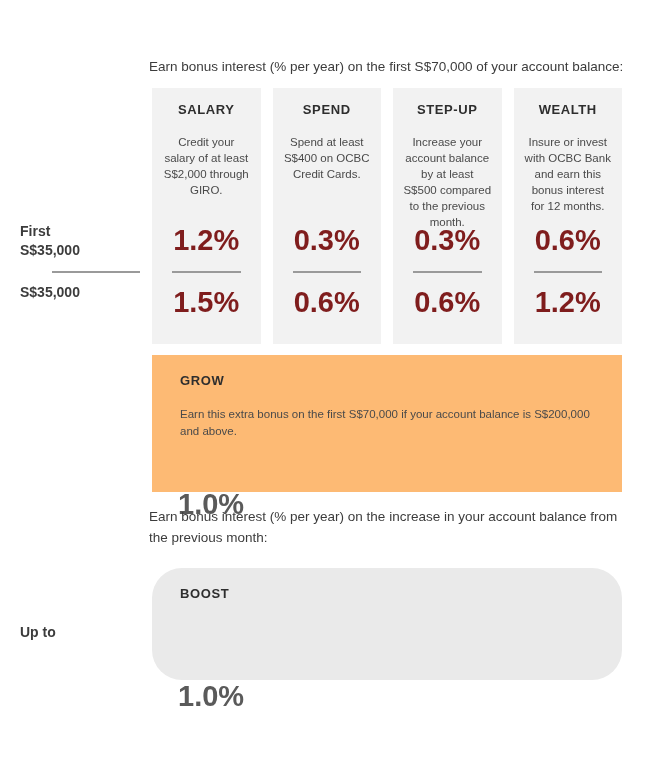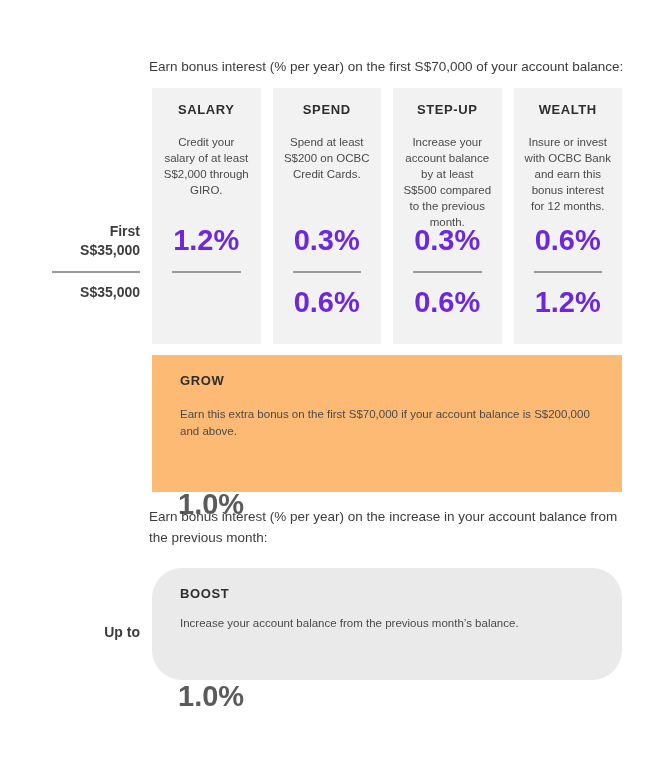--- a/index.html
+++ b/index.html
@@ -43,21 +43,20 @@
     font-size: 13px;
     line-height: 19px;
     color: #3c3c3c;
   }
 
   
   .tier-label {
     position: absolute;
     right: 530px;          
     width: 120px;
-    text-align: right;
     font-size: 14px;
     font-weight: bold;
     color: #3c3c3c;
     line-height: 19px;
   }
   .tier-first { top: 222px; }
   .tier-next  { top: 283px; }
   .tier-upto  { top: 623px; }
 
   .tier-divider {
@@ -103,21 +102,21 @@
     font-size: 11.5px;
     line-height: 16px;
     color: #4a4a4a;
   }
   .card-rate {
     position: absolute;
     left: 0; right: 0;
     text-align: center;
     font-size: 29px;
     font-weight: bold;
-    color: #6d28d9;
+    color: #7f1d1d;
   }
   .card-rate-1 { top: 136px; }
   .card-rate-2 { top: 198px; }
   .card-divider {
     position: absolute;
     left: 20px;
     right: 20px;
     top: 183px;
     height: 2px;
     background: #9a9a9a;
@@ -189,25 +188,26 @@
     <div>S$35,000</div>
   </div>
 
   <div class="cards">
 
     <div class="card">
       <div class="card-title">SALARY</div>
       <div class="card-desc">Credit your salary of at least S$2,000 through GIRO.</div>
       <div class="card-rate card-rate-1">1.2%</div>
       <div class="card-divider"></div>
+      <div class="card-rate card-rate-2">1.5%</div>
     </div>
 
     <div class="card">
       <div class="card-title">SPEND</div>
-      <div class="card-desc">Spend at least S$200 on OCBC Credit Cards.</div>
+      <div class="card-desc">Spend at least S$400 on OCBC Credit Cards.</div>
       <div class="card-rate card-rate-1">0.3%</div>
       <div class="card-divider"></div>
       <div class="card-rate card-rate-2">0.6%</div>
     </div>
 
     <div class="card">
       <div class="card-title">STEP-UP</div>
       <div class="card-desc">Increase your account balance by at least S$500 compared to the previous month.</div>
       <div class="card-rate card-rate-1">0.3%</div>
       <div class="card-divider"></div>
@@ -231,18 +231,17 @@
   </div>
 
   <div class="intro intro-2">Earn bonus interest (% per year) on the increase in your account balance from the previous month:</div>
 
   <div class="tier-label tier-upto">
     <div>Up to</div>
   </div>
 
   <div class="panel panel-boost">
     <div class="panel-title">BOOST</div>
-    <div class="panel-desc">Increase your account balance from the previous month’s balance.</div>
     <div class="panel-rate">1.0%</div>
   </div>
 
 
 </div>
 
 </body></html>

